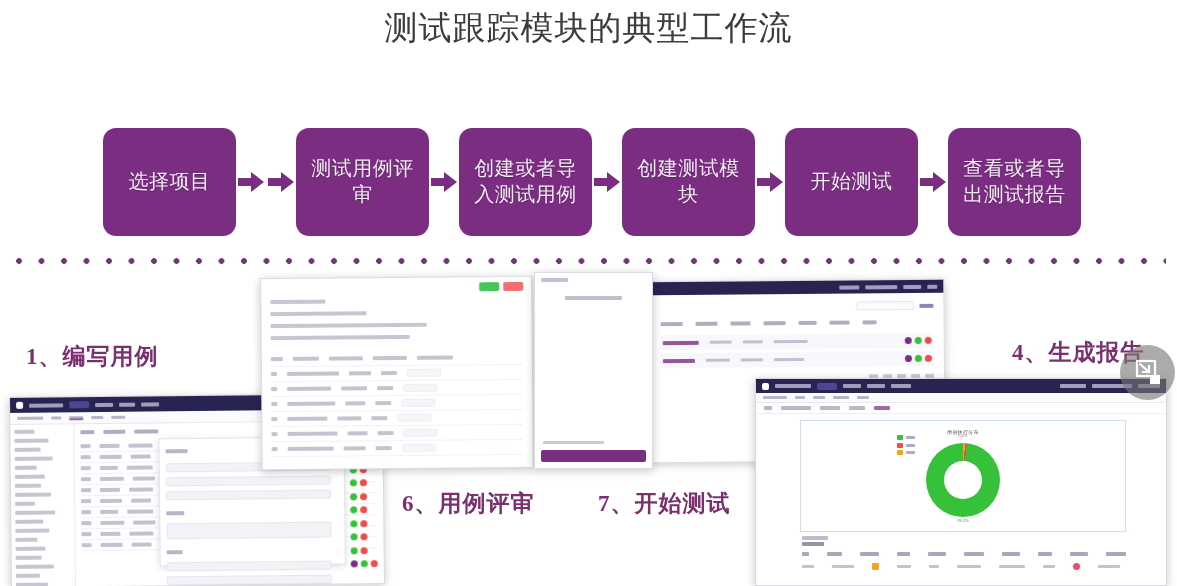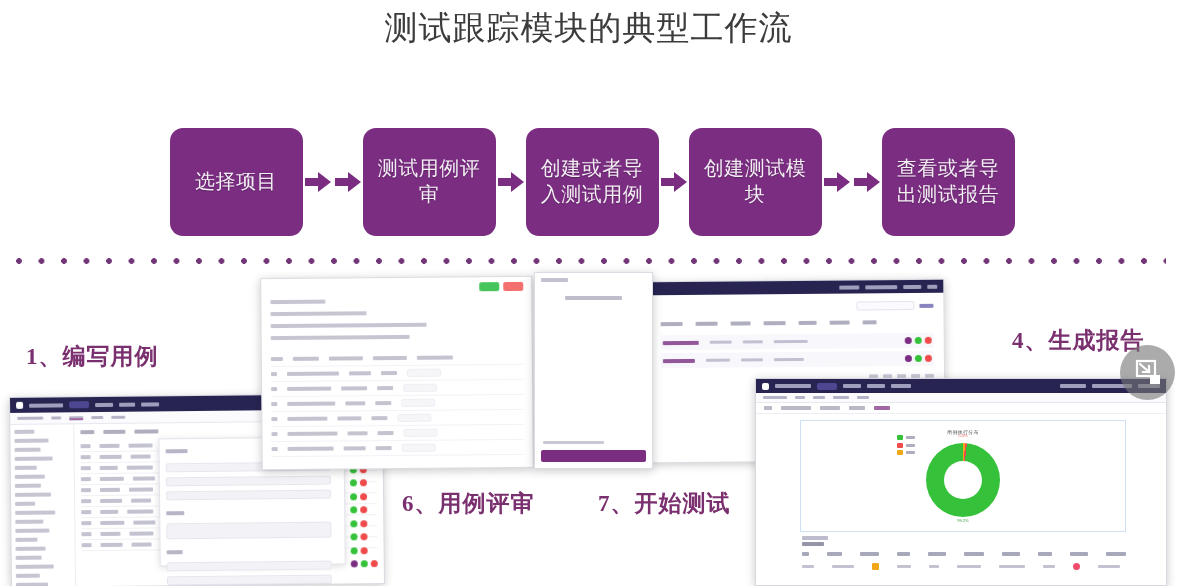--- a/index.html
+++ b/index.html
@@ -94,21 +94,21 @@
     font-weight: 700;
     color: #7a2f6e;
     white-space: nowrap;
     letter-spacing: 1px;
     z-index: 40;
     text-shadow: 0 0 2px rgba(255,255,255,0.85);
   }
   #caption-1 { left: 26px;  top: 341px; }
   #caption-2 { left: 402px; top: 488px; }
   #caption-3 { left: 598px; top: 488px; }
-  #caption-4 { left: 1012px; top: 325px; }
+  #caption-4 { left: 1012px; top: 337px; }
 
   
   .thumb {
     position: absolute;
     background: #ffffff;
     overflow: hidden;
     box-shadow: 0 2px 9px rgba(0,0,0,0.22);
     filter: blur(0.5px);
   }
   .thumb .tbar {
@@ -396,20 +396,21 @@
     <div class="flow-step">
       <div class="flow-box">创建测试模块</div>
       <div class="flow-arrow">
         <svg width="30" height="26" viewBox="0 0 30 26">
             <path d="M2 9 H15 V3 L28 13 L15 23 V17 H2 Z" fill="#7B2D82"></path>
           </svg>
       </div>
     </div>
 
     <div class="flow-step">
+      <div class="flow-box">开始测试</div>
       <div class="flow-arrow">
         <svg width="30" height="26" viewBox="0 0 30 26">
             <path d="M2 9 H15 V3 L28 13 L15 23 V17 H2 Z" fill="#7B2D82"></path>
           </svg>
       </div>
     </div>
 
     <div class="flow-step">
       <div class="flow-box">查看或者导出测试报告</div>
     </div>

